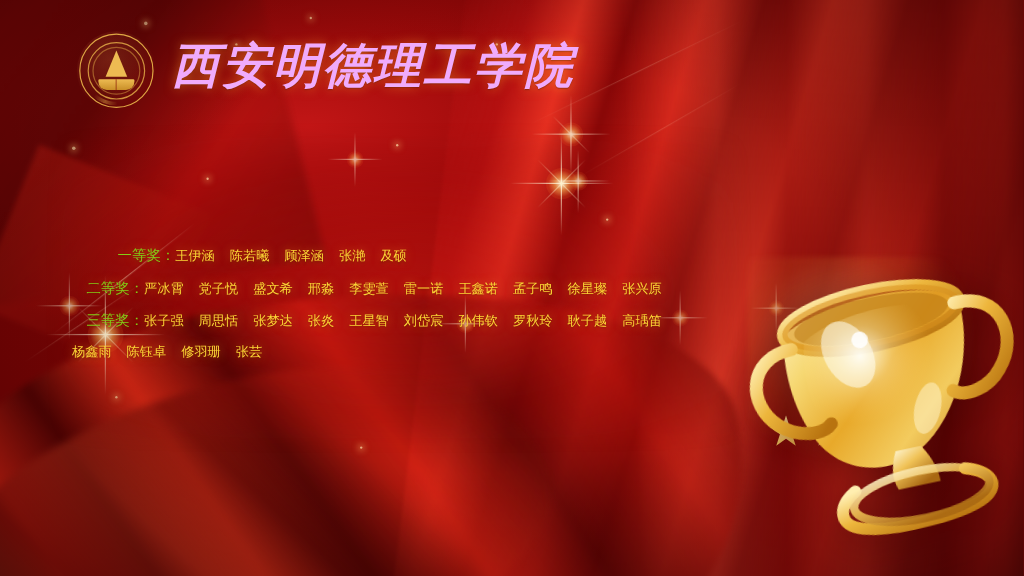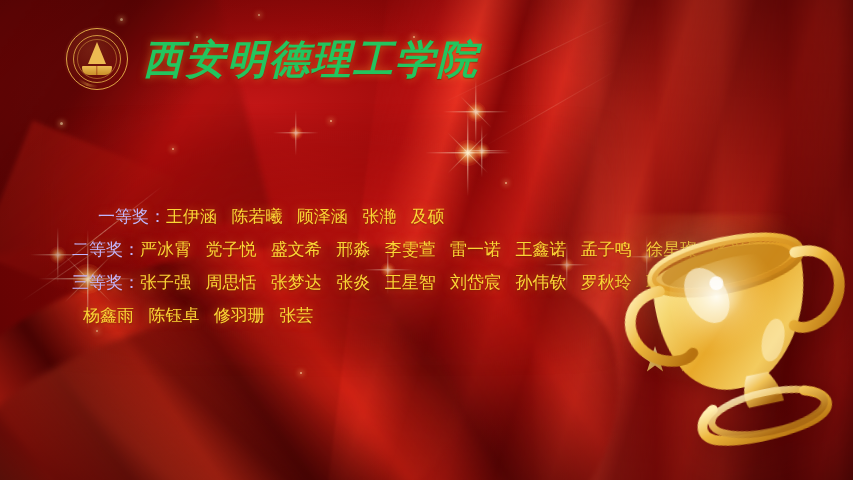--- a/index.html
+++ b/index.html
@@ -170,24 +170,24 @@
   .emblem .arc-txt{
     position:absolute;inset:4px;border-radius:50%;
     background:
       conic-gradient(from 200deg,rgba(232,180,74,.55) 0deg,rgba(232,180,74,0) 22deg,rgba(232,180,74,0) 338deg,rgba(232,180,74,.55) 360deg);
     -webkit-mask:radial-gradient(circle,transparent 62%,#000 64%,#000 82%,transparent 84%);
             mask:radial-gradient(circle,transparent 62%,#000 64%,#000 82%,transparent 84%);
     opacity:.75;
   }
   .brand{display:flex;flex-direction:column;gap:2px;}
   .brand-cn{
-    font-family:Liberation Sans, sans-serif;
+    font-family:Liberation Mono, monospace;
     font-size:40px;line-height:1;font-weight:700;font-style:italic;
     letter-spacing:2px;
-    color:#22c55e;
+    color:#f0abfc;
     text-shadow:0 0 9px rgba(255,160,40,.55),0 1px 1px rgba(90,20,0,.6);
     white-space:nowrap;
   }
   .brand-en{
     font-family:"Liberation Serif","DejaVu Serif",serif;
     font-size:11.5px;letter-spacing:2.3px;color:#f2ddb0;
     text-shadow:0 0 6px rgba(255,180,90,.45);
     white-space:nowrap;
   }
 
@@ -205,30 +205,30 @@
   }
 
   
   .list{
     position:absolute;left:0;right:0;top:205px;
     display:flex;flex-direction:column;gap:10px;
     font-family:"DejaVu Sans","Liberation Sans",sans-serif;
   }
   .row{display:flex;align-items:baseline;justify-content:flex-start;padding-left:98px;}
   .row .label{
-    font-size:17px;color:#c4b5fd;font-weight:400;white-space:nowrap;
+    font-size:12px;color:#84cc16;font-weight:400;white-space:nowrap;
     text-shadow:0 0 8px rgba(255,150,40,.5),0 1px 2px rgba(100,16,0,.65);
   }
   .row .names{
-    font-size:17px;color:#fbd535;white-space:nowrap;
+    font-size:11px;color:#fbd535;white-space:nowrap;
     text-shadow:0 0 8px rgba(255,150,40,.5),0 1px 2px rgba(100,16,0,.65);
   }
   .row .names span{margin-right:9px;}
   .row .names span:last-child{margin-right:0;}
-  .row.cont{padding-left:83px;}
+  .row.cont{padding-left:60px;}
 
   
   .stars{position:absolute;left:641px;top:346px;display:flex;gap:7px;}
   .star{
     width:28px;height:28px;
     background:linear-gradient(160deg,#f8e6a8,#e8c263 60%,#d9a53e);
     clip-path:polygon(50% 0%,61% 35%,98% 35%,68% 57%,79% 91%,50% 70%,21% 91%,32% 57%,2% 35%,39% 35%);
     filter:drop-shadow(0 0 6px rgba(255,190,90,.5));
   }
 

